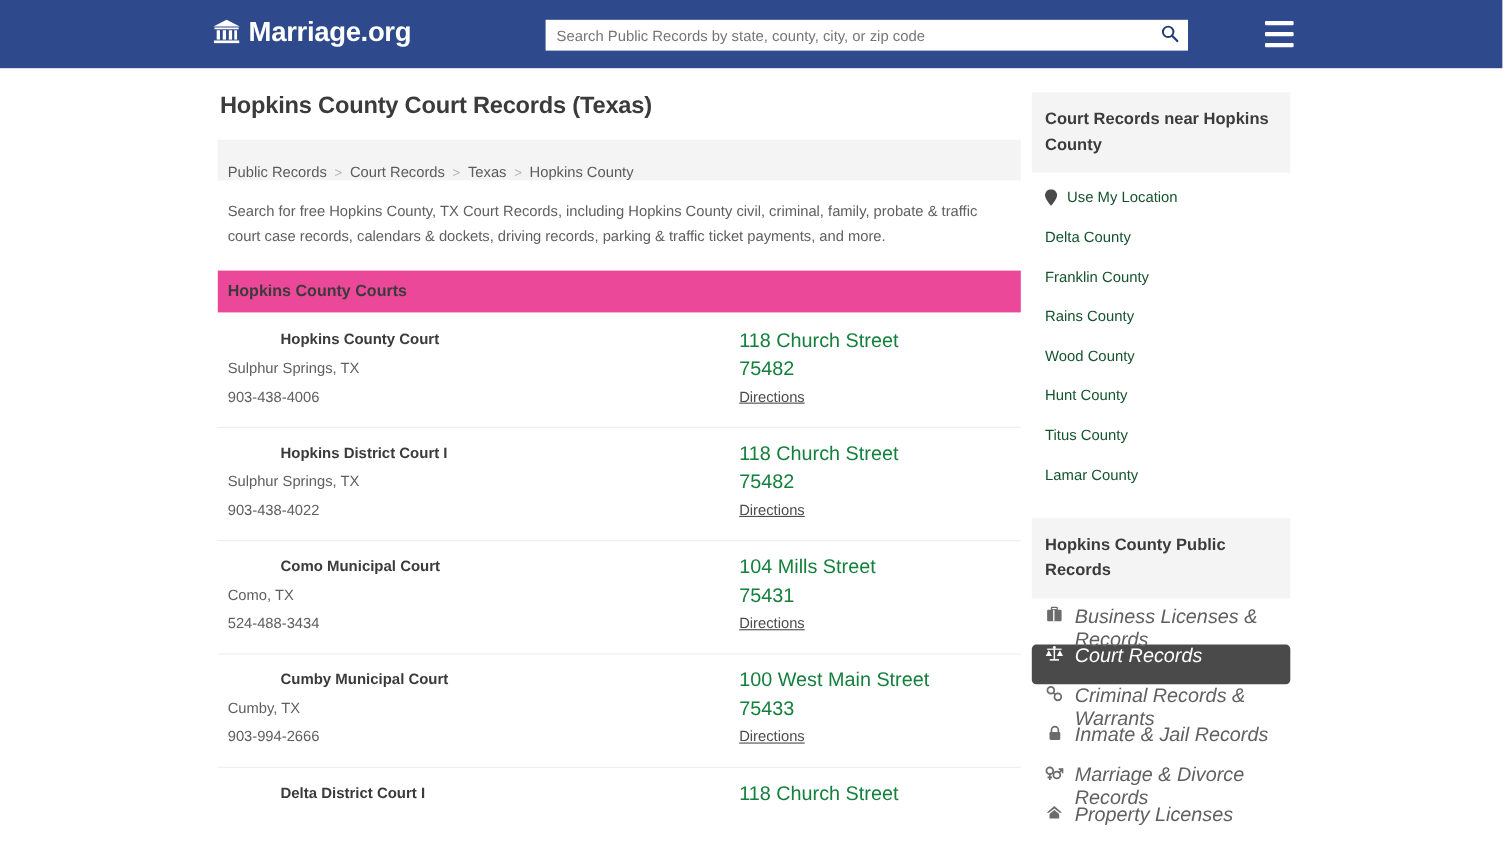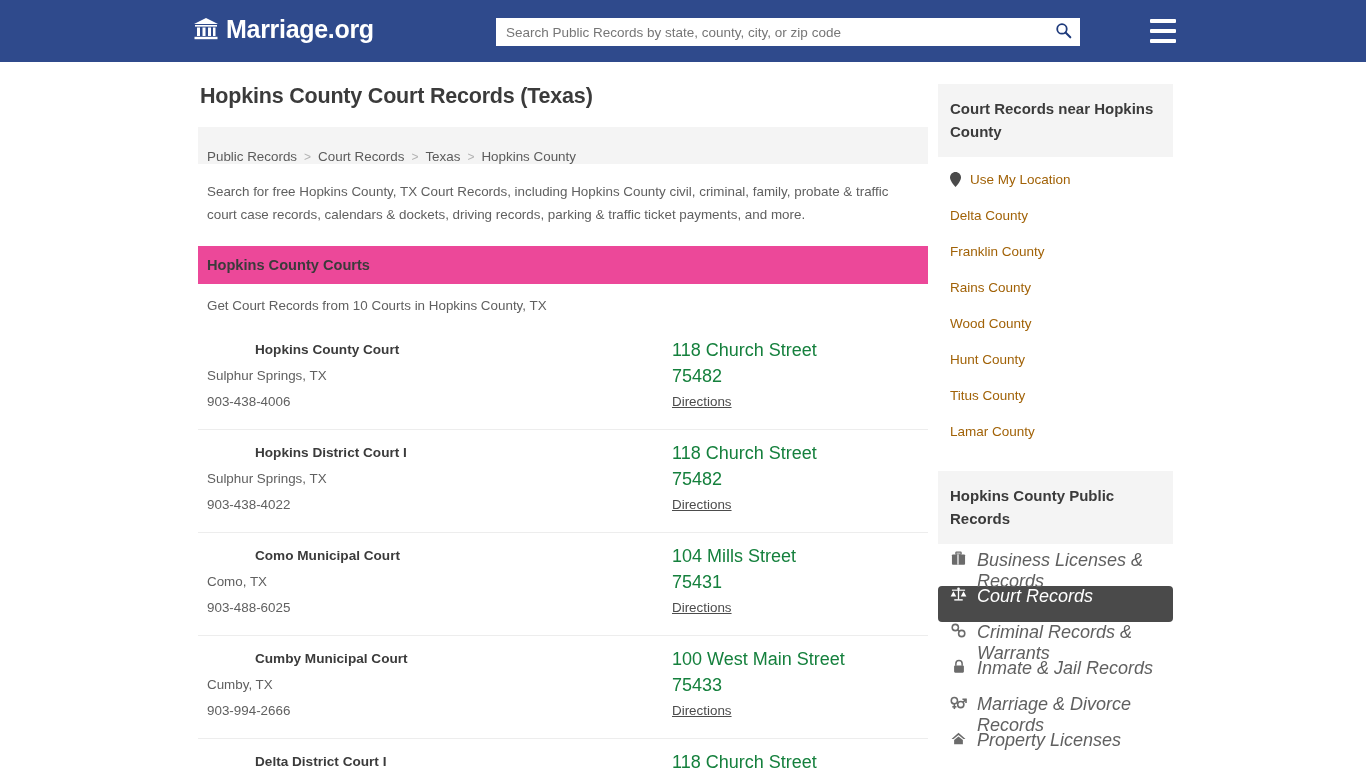--- a/index.html
+++ b/index.html
@@ -187,21 +187,21 @@
     line-height: 23px;
   }
   .near-list { padding-top: 4px; }
   .near-item {
     display: flex;
     align-items: center;
     gap: 9px;
     height: 36px;
     padding: 0 12px;
     font-size: 13.5px;
-    color: #a16207;
+    color: #14532d;
     cursor: pointer;
     text-decoration: none;
   }
   .pin-icon { width: 11px; height: 15px; display: block; flex-shrink: 0; }
 
   .panel-head.second { margin-top: 22px; }
 
   .rec-list { padding-top: 6px; }
   .rec-item {
     display: flex;
@@ -273,21 +273,20 @@
         <a class="bc-link" href="#">Court Records</a>
         <span class="bc-sep">&gt;</span>
         <a class="bc-link" href="#">Texas</a>
         <span class="bc-sep">&gt;</span>
         <span class="bc-current">Hopkins County</span>
       </div>
 
       <p class="intro">Search for free Hopkins County, TX Court Records, including Hopkins County civil, criminal, family, probate &amp; traffic court case records, calendars &amp; dockets, driving records, parking &amp; traffic ticket payments, and more.</p>
 
       <div class="section-head">Hopkins County Courts</div>
-      <div class="section-sub">Get Court Records from 10 Courts in Hopkins County, TX</div>
 
       <div class="court-list">
 
         <div class="court-row">
           <div class="court-left">
             <div class="court-name">Hopkins County Court</div>
             <div class="court-city">Sulphur Springs, TX</div>
             <div class="court-phone">903-438-4006</div>
           </div>
           <div class="court-right">
@@ -307,21 +306,21 @@
             <div class="court-addr">118 Church Street</div>
             <div class="court-zip">75482</div>
             <a class="court-dir" href="#">Directions</a>
           </div>
         </div>
 
         <div class="court-row">
           <div class="court-left">
             <div class="court-name">Como Municipal Court</div>
             <div class="court-city">Como, TX</div>
-            <div class="court-phone">903-488-6025</div>
+            <div class="court-phone">524-488-3434</div>
           </div>
           <div class="court-right">
             <div class="court-addr">104 Mills Street</div>
             <div class="court-zip">75431</div>
             <a class="court-dir" href="#">Directions</a>
           </div>
         </div>
 
         <div class="court-row">
           <div class="court-left">

